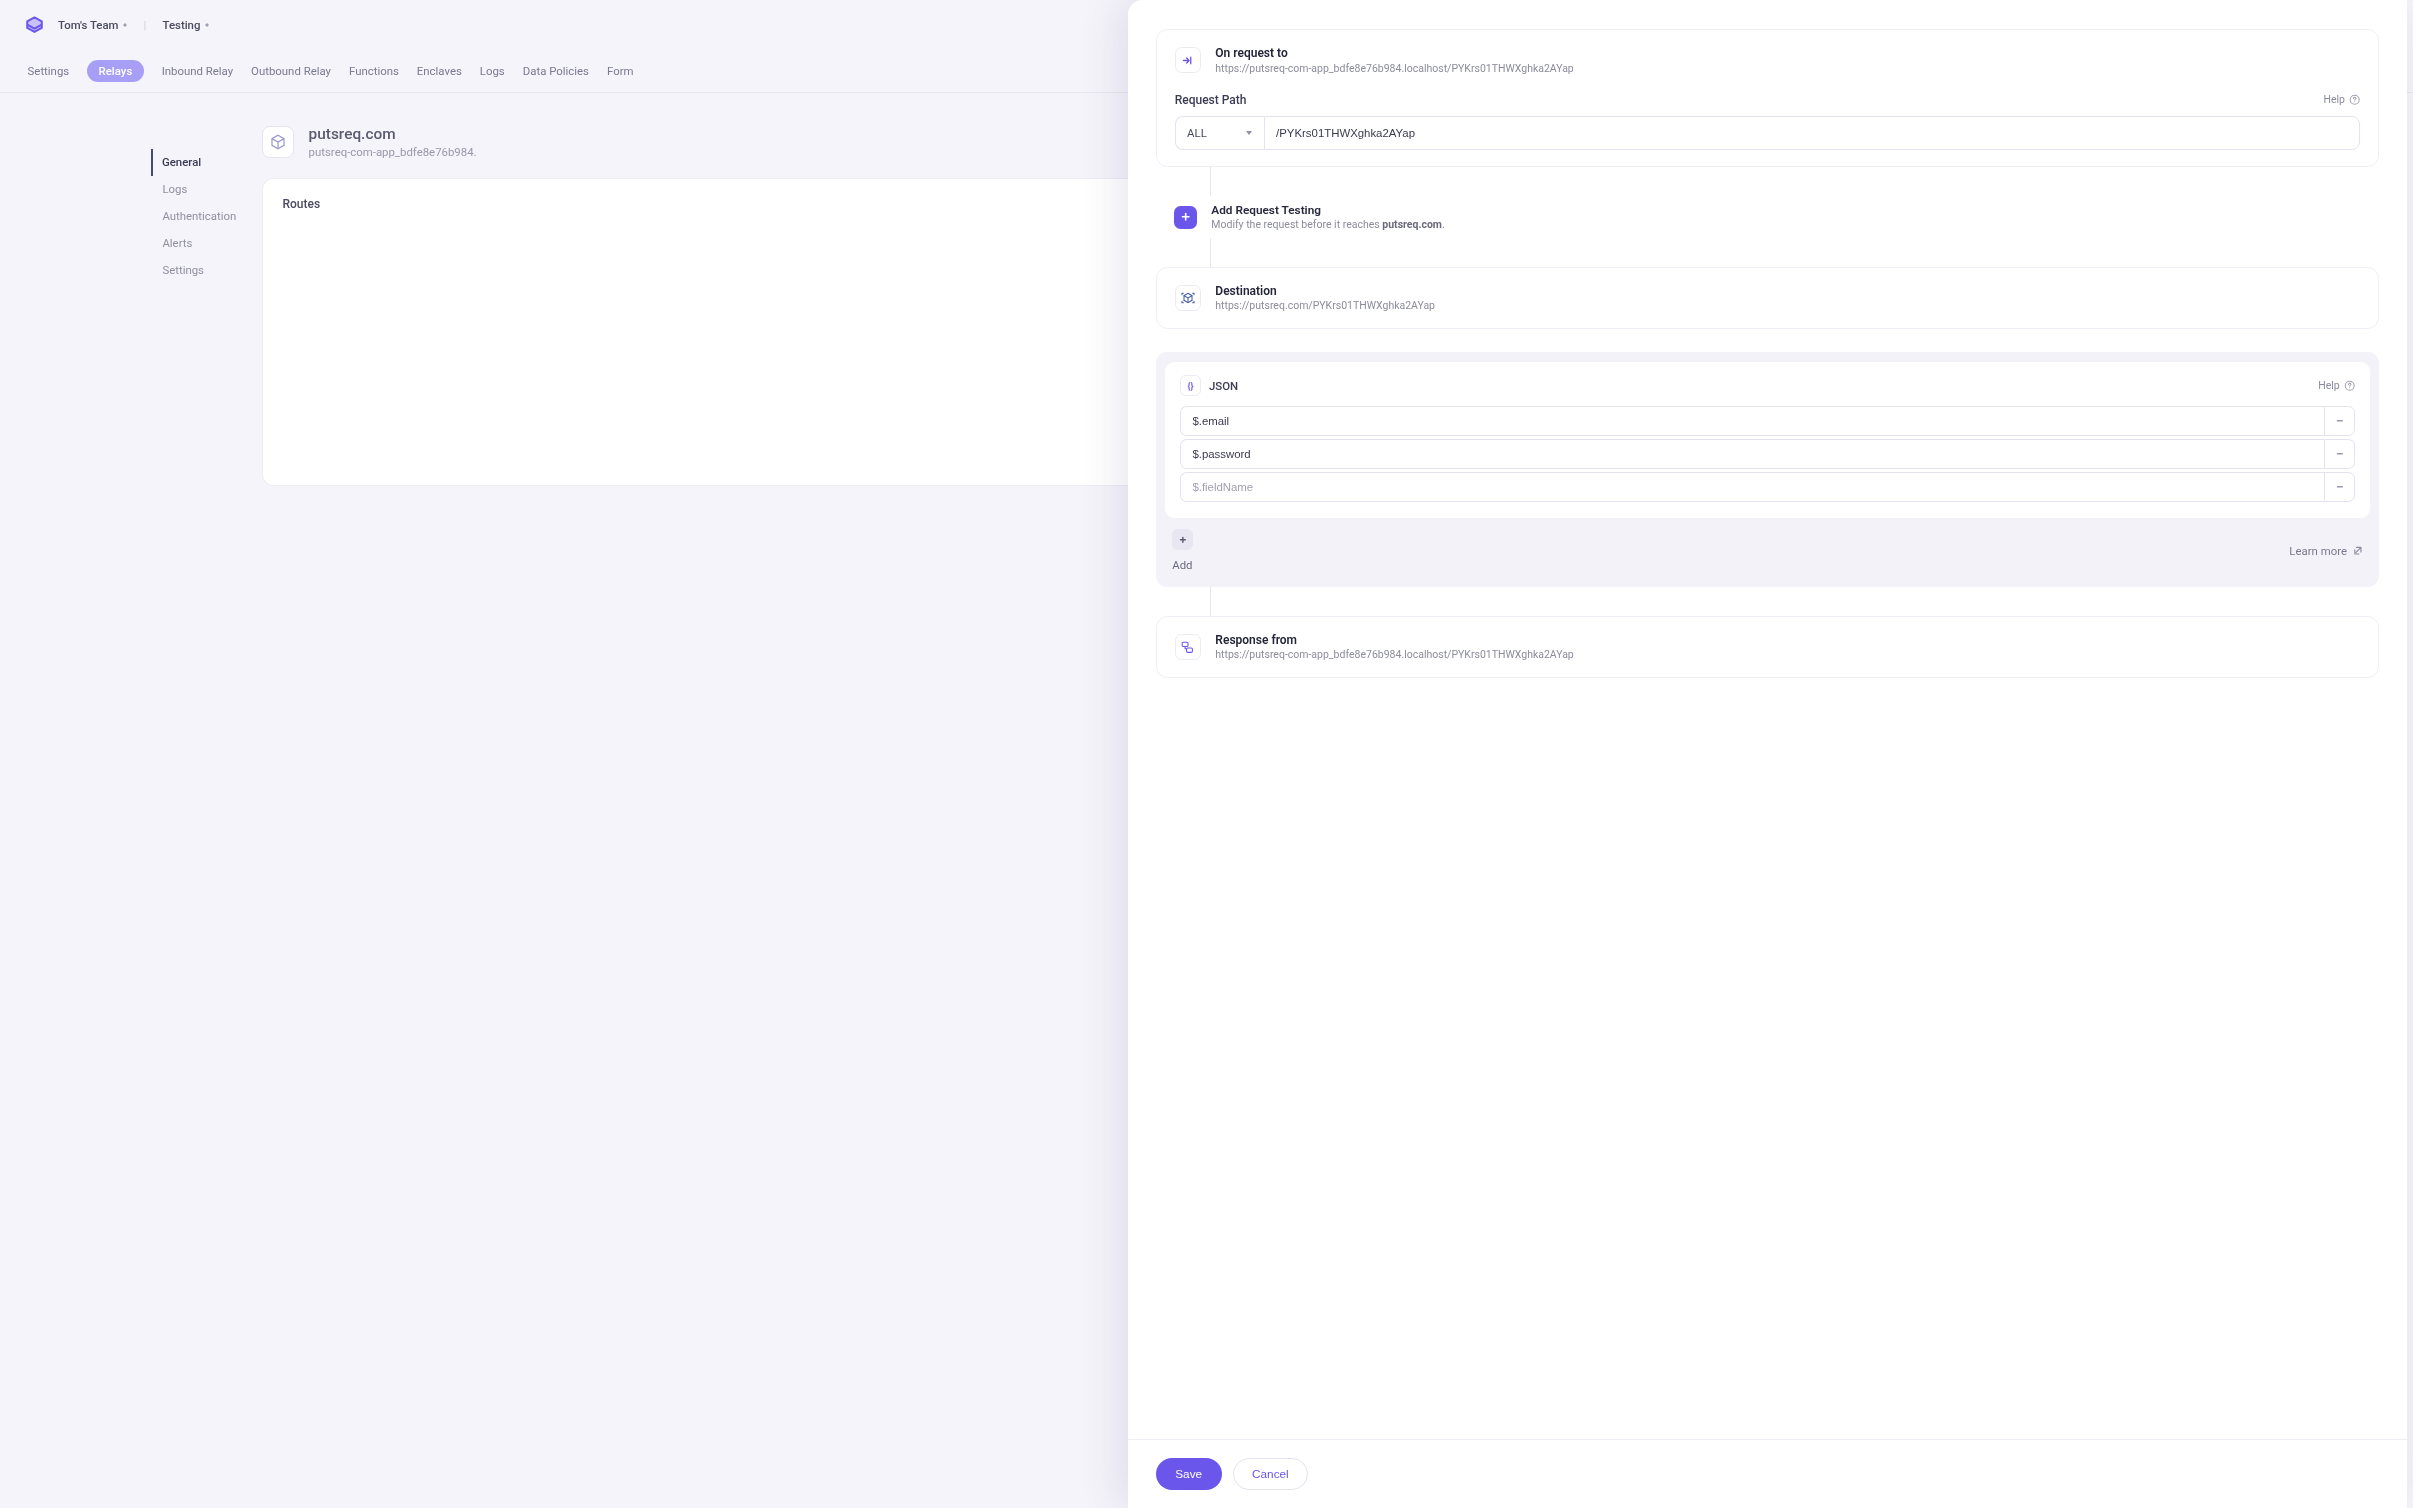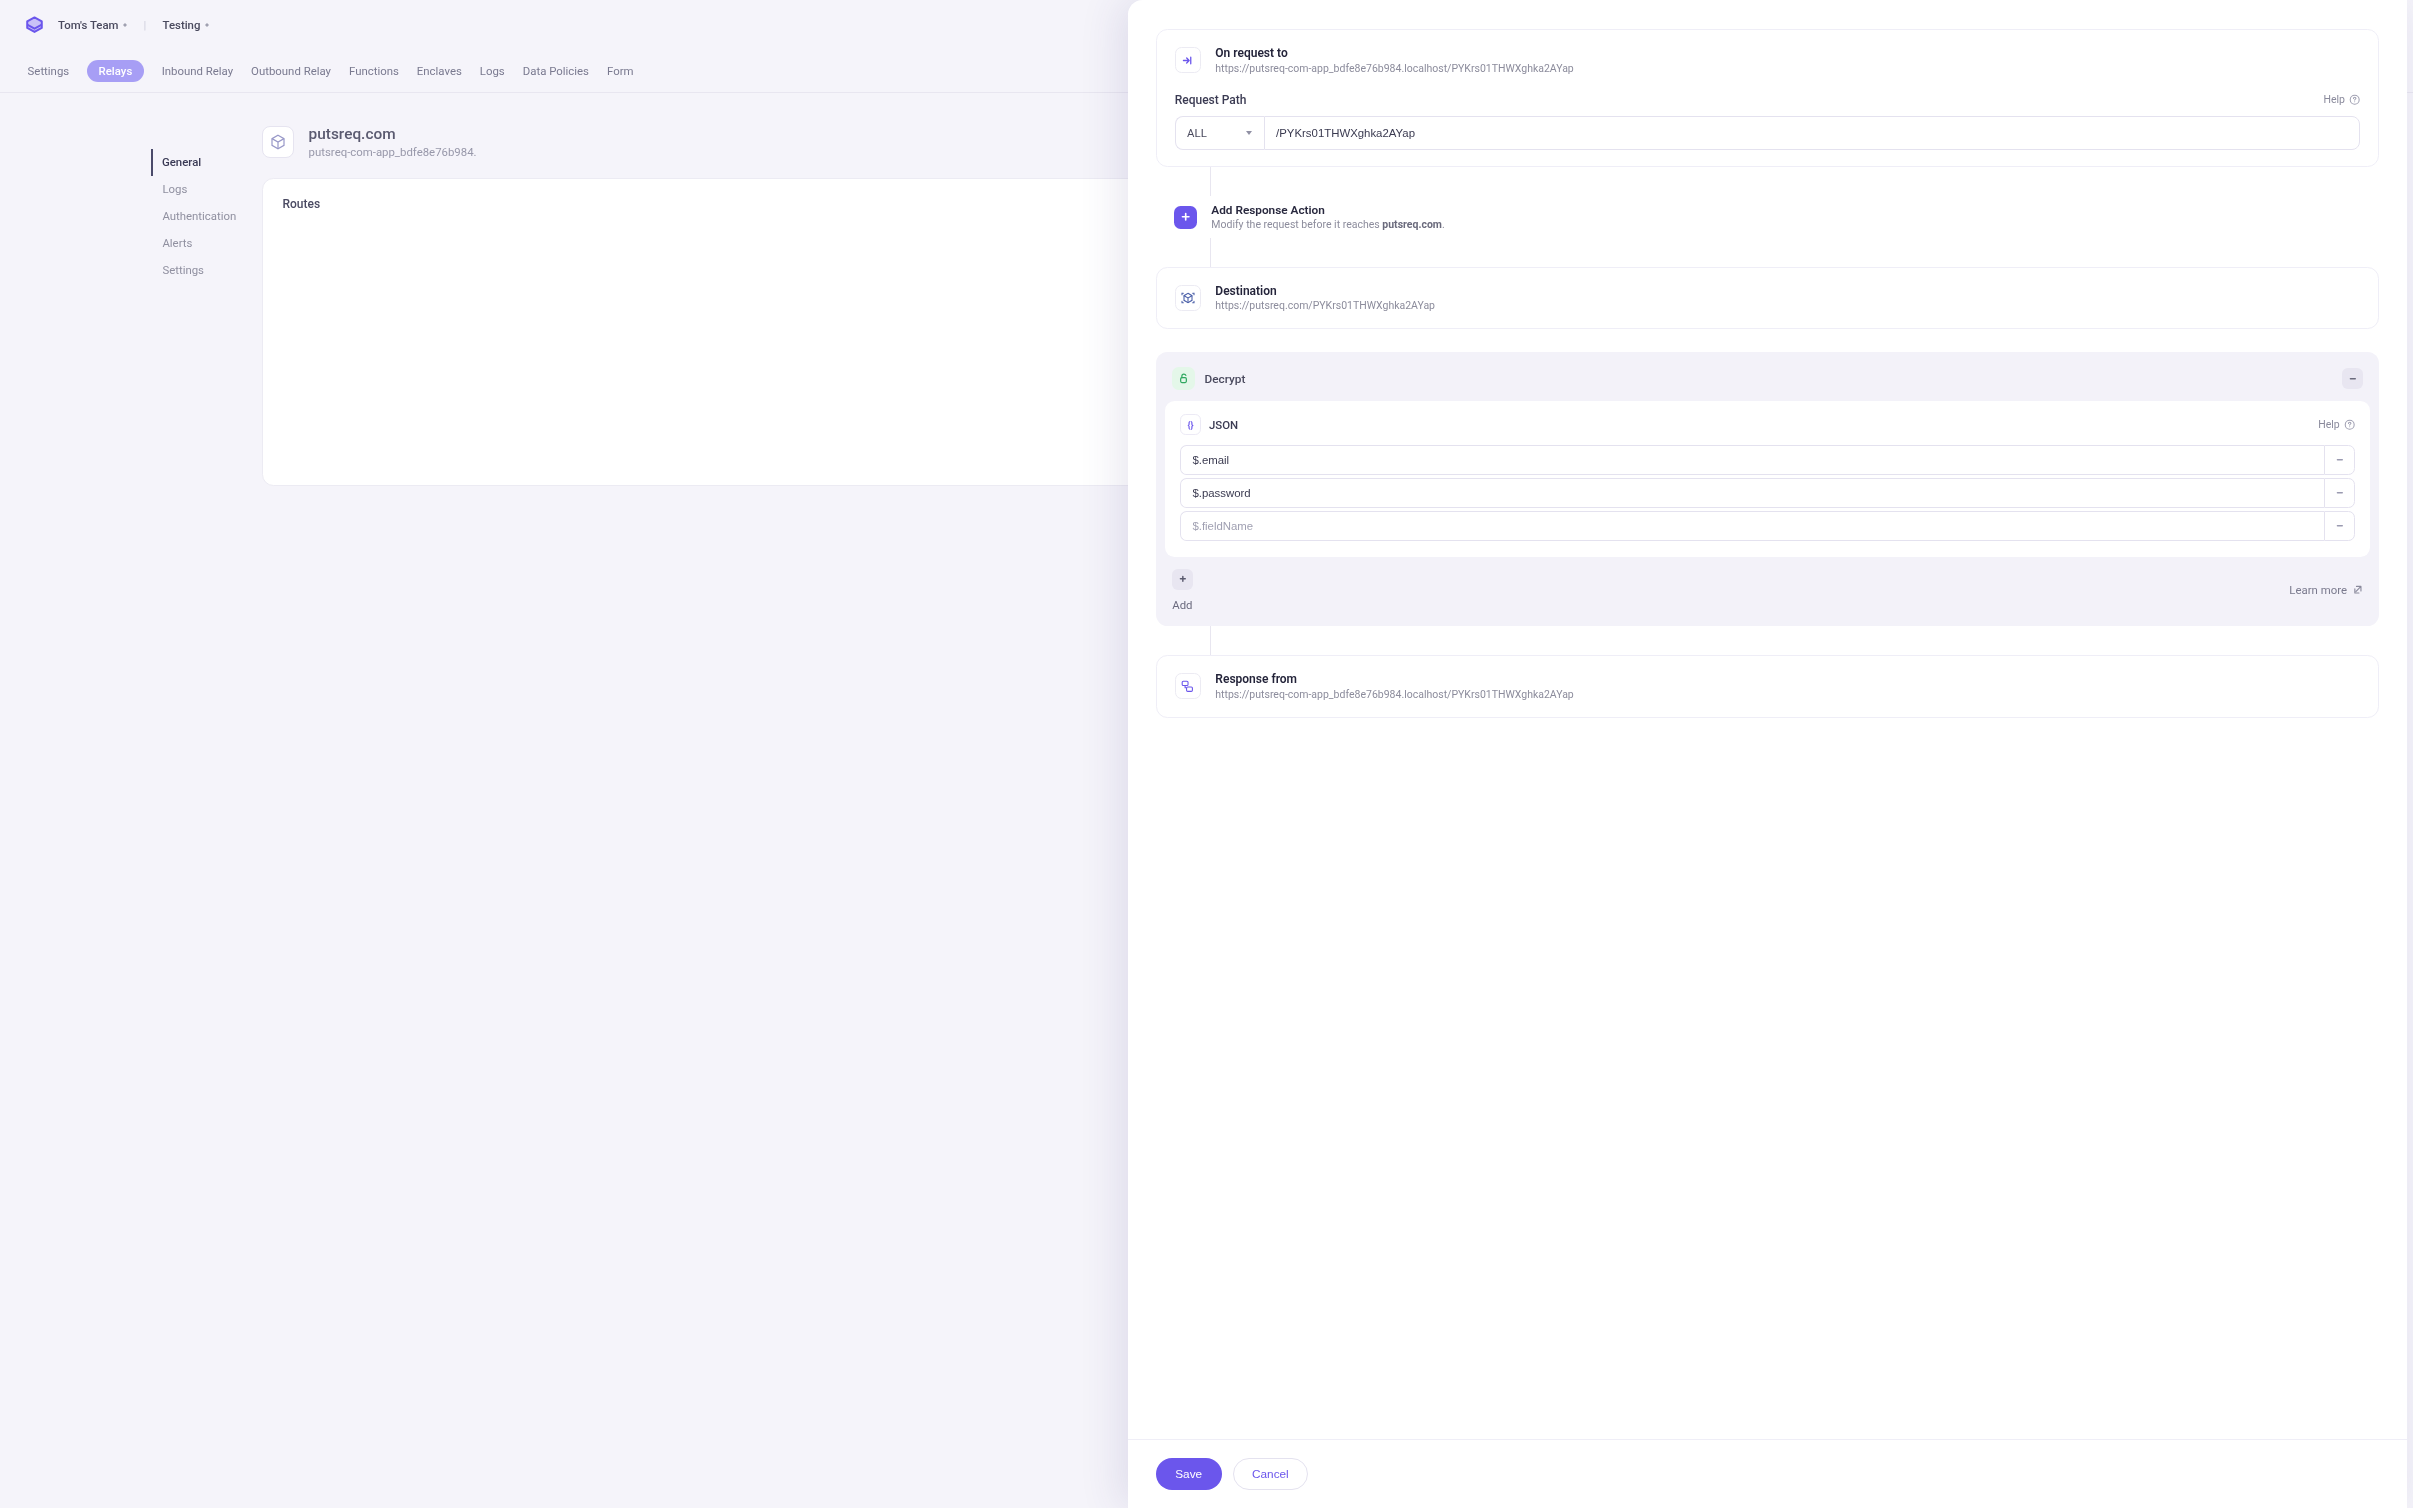--- a/index.html
+++ b/index.html
@@ -607,21 +607,21 @@
 
     <div class="flow-connector"></div>
 
     <div class="action-row">
       <div class="plus-icon-btn">
         <svg width="11.4" height="11.4" viewBox="0 0 14 14">
             <path d="M7 3 L7 11 M3 7 L11 7" stroke="white" stroke-width="2" stroke-linecap="round"></path>
           </svg>
       </div>
       <div>
-        <div class="action-title">Add Response Action</div>
+        <div class="action-title">Add Request Testing</div>
         <div class="action-sub">
           <span>Modify the request before it reaches </span><b>putsreq.com</b><span>.</span>
         </div>
       </div>
     </div>
 
     <div class="flow-connector"></div>
 
     <div class="card">
       <div class="card-row">
@@ -633,34 +633,20 @@
           </svg>
         </div>
         <div>
           <div class="card-title">Destination</div>
           <div class="card-sub">https://putsreq.com/PYKrs01THWXghka2AYap</div>
         </div>
       </div>
     </div>
 
     <div class="decrypt-card">
-      <div class="decrypt-header">
-        <div class="decrypt-icon-box">
-          <svg width="13" height="13" viewBox="0 0 16 16" fill="none">
-            <rect x="4.5" y="7" width="7" height="6" rx="1.5" stroke="#2fa85f" stroke-width="1.5"></rect>
-            <path d="M6 7 L6 5 C6 3.5 7 2.5 8.5 2.5 C9.7 2.5 10.6 3.2 10.9 4.2" stroke="#2fa85f" stroke-width="1.5" stroke-linecap="round"></path>
-          </svg>
-        </div>
-        <div class="decrypt-title">Decrypt</div>
-        <div class="collapse-btn">
-          <svg width="9.7" height="9.7" viewBox="0 0 12 12">
-              <path d="M3 6 L9 6" stroke="#6a6a7c" stroke-width="1.8" stroke-linecap="round"></path>
-            </svg>
-        </div>
-      </div>
 
       <div class="json-card">
         <div class="json-header">
           <div class="json-icon-box">{}</div>
           <div class="json-label">JSON</div>
           <div class="help-link">
             <span>Help</span>
             <svg width="11.4" height="11.4" viewBox="0 0 14 14" fill="none">
                 <circle cx="7" cy="7" r="5.5" stroke="#a0a0b2" stroke-width="1.3"></circle>
                 <path d="M5.5 5.5 C5.5 4.5 6.2 4 7 4 C7.8 4 8.5 4.5 8.5 5.3 C8.5 6.3 7 6.3 7 7.5 M7 9.5 L7 9.6" stroke="#a0a0b2" stroke-width="1.3" stroke-linecap="round"></path>

